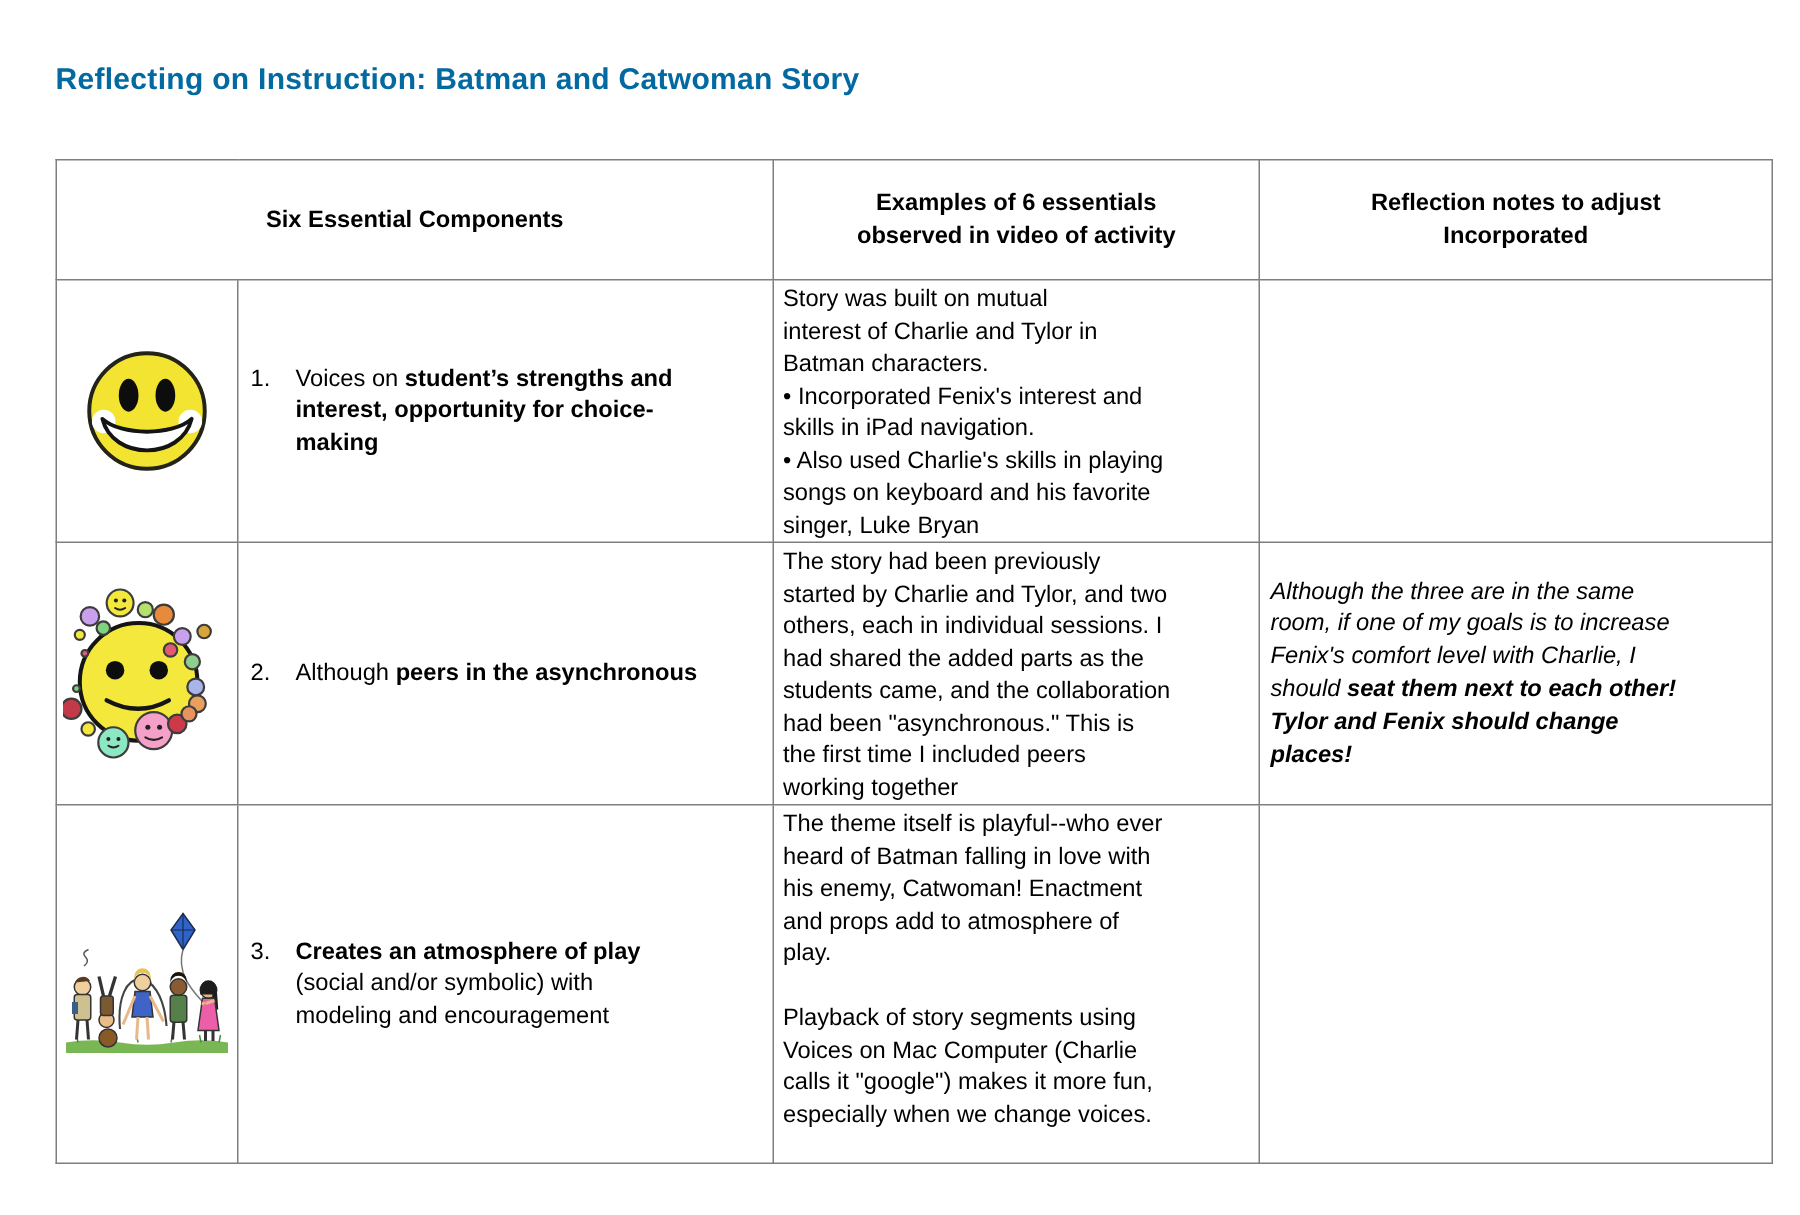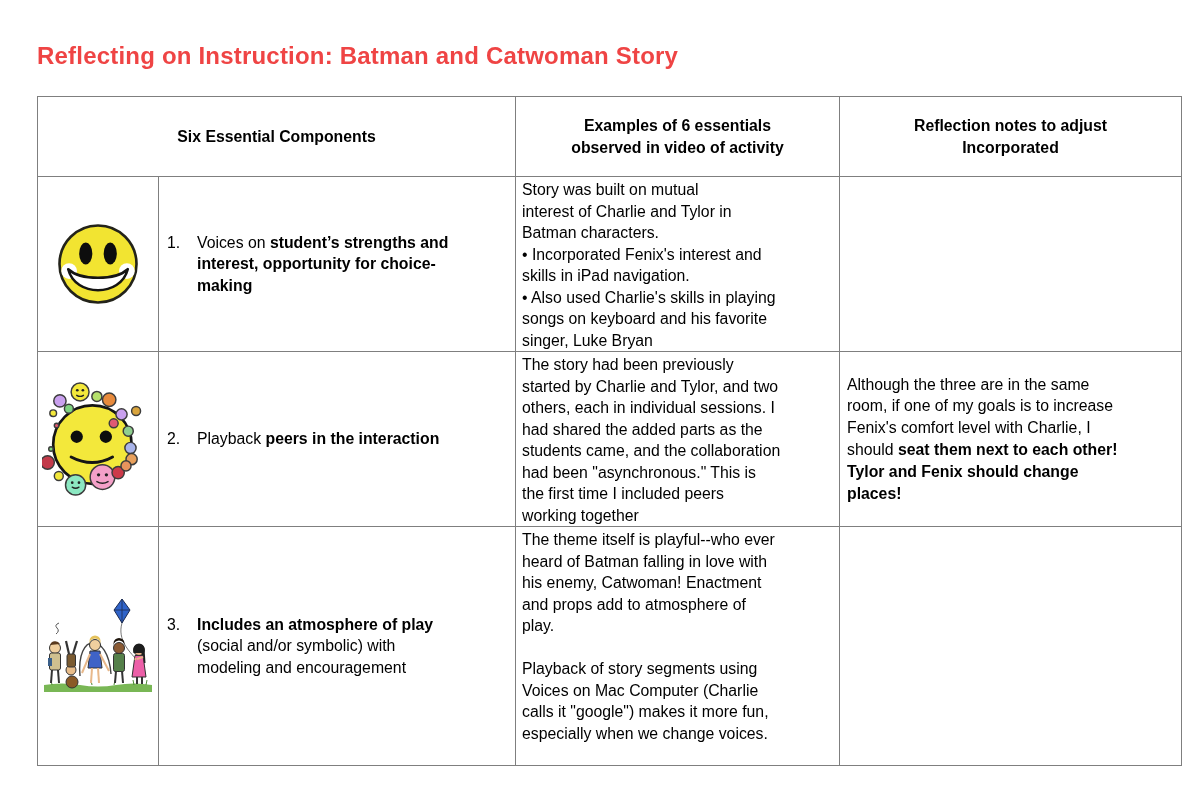--- a/index.html
+++ b/index.html
@@ -2,24 +2,24 @@
 <html><head>
 <meta charset="utf-8">
 <style>
   html,body{margin:0;padding:0;}
   body{
     width:1200px;height:810px;background:#ffffff;position:relative;
     font-family:"Liberation Sans",sans-serif;color:#000;
   }
   .page-title{
     position:absolute;left:37px;top:42px;
-    font-size:24px;font-weight:bold;color:#ef4444;letter-spacing:.2px;
+    font-size:20px;font-weight:bold;color:#0369a1;letter-spacing:.2px;
   }
   table.doc-table{
-    position:absolute;left:37px;top:96px;width:1144px;
+    position:absolute;left:37px;top:106px;width:1144px;
     border-collapse:collapse;table-layout:fixed;
   }
   th,td{
     border:1px solid #7f7f7f;padding:0;box-sizing:border-box;overflow:hidden;
   }
   th{
     font-size:15.8px;font-weight:bold;text-align:center;vertical-align:middle;
     white-space:pre-line;line-height:21.5px;
   }
   tr.header-row{height:80px;}
@@ -28,21 +28,21 @@
   td.comp-cell{vertical-align:middle;font-size:15.8px;line-height:21.5px;}
   .list-item{display:flex;padding:0 7px 0 8px;}
   .list-num{width:30px;flex:none;}
   .list-text{flex:1;white-space:pre-line;}
   td.ex-cell{
     vertical-align:top;font-size:15.8px;line-height:21.5px;
     white-space:pre-line;padding:2px 5px 0 6px;margin-top:20px;
   }
   td.refl-cell{
     vertical-align:middle;font-size:15.8px;line-height:21.8px;
-    white-space:pre-line;padding:0 6px 0 7px;
+    white-space:pre-line;padding:0 6px 0 7px;font-style:italic;
   }
   strong{font-weight:bold;}
   svg{display:block;margin:0 auto;}
 </style>
 </head>
 <body>
 
 <div class="page-title">Reflecting on Instruction: Batman and Catwoman Story</div>
 
 <table class="doc-table">
@@ -137,21 +137,21 @@
               <path d="M31 13 Q 34 15 37 13"></path>
               <path d="M49 90 Q 54 93 59 90"></path>
               <path d="M27 95 Q 30 97 33 95"></path>
             </g>
           </svg>
         </span>
       </td>
       <td class="comp-cell">
         <div class="list-item">
             <span class="list-num">2.</span>
-            <div class="list-text"><span>Playback </span><strong>peers in the interaction</strong><span></span></div>
+            <div class="list-text"><span>Although </span><strong>peers in the asynchronous</strong><span></span></div>
           </div>
       </td>
       <td class="ex-cell">The story had been previously
 started by Charlie and Tylor, and two
 others, each in individual sessions. I
 had shared the added parts as the
 students came, and the collaboration
 had been "asynchronous." This is
 the first time I included peers
 working together</td>
@@ -219,21 +219,21 @@
             <line x1="94" y1="62" x2="93" y2="64" stroke="#eab489" stroke-width="2"></line>
             <line x1="101" y1="61" x2="95" y2="63" stroke="#eab489" stroke-width="2"></line>
             <line x1="95" y1="81" x2="95" y2="88" stroke="#333" stroke-width="2"></line>
             <line x1="100" y1="81" x2="100" y2="88" stroke="#333" stroke-width="2"></line>
           </svg>
         </span>
       </td>
       <td class="comp-cell">
         <div class="list-item">
             <span class="list-num">3.</span>
-            <div class="list-text"><span></span><strong>Includes an atmosphere of play</strong><span>
+            <div class="list-text"><span></span><strong>Creates an atmosphere of play</strong><span>
 (social and/or symbolic) with
 modeling and encouragement</span></div>
           </div>
       </td>
       <td class="ex-cell">The theme itself is playful--who ever
 heard of Batman falling in love with
 his enemy, Catwoman! Enactment
 and props add to atmosphere of
 play.
 

